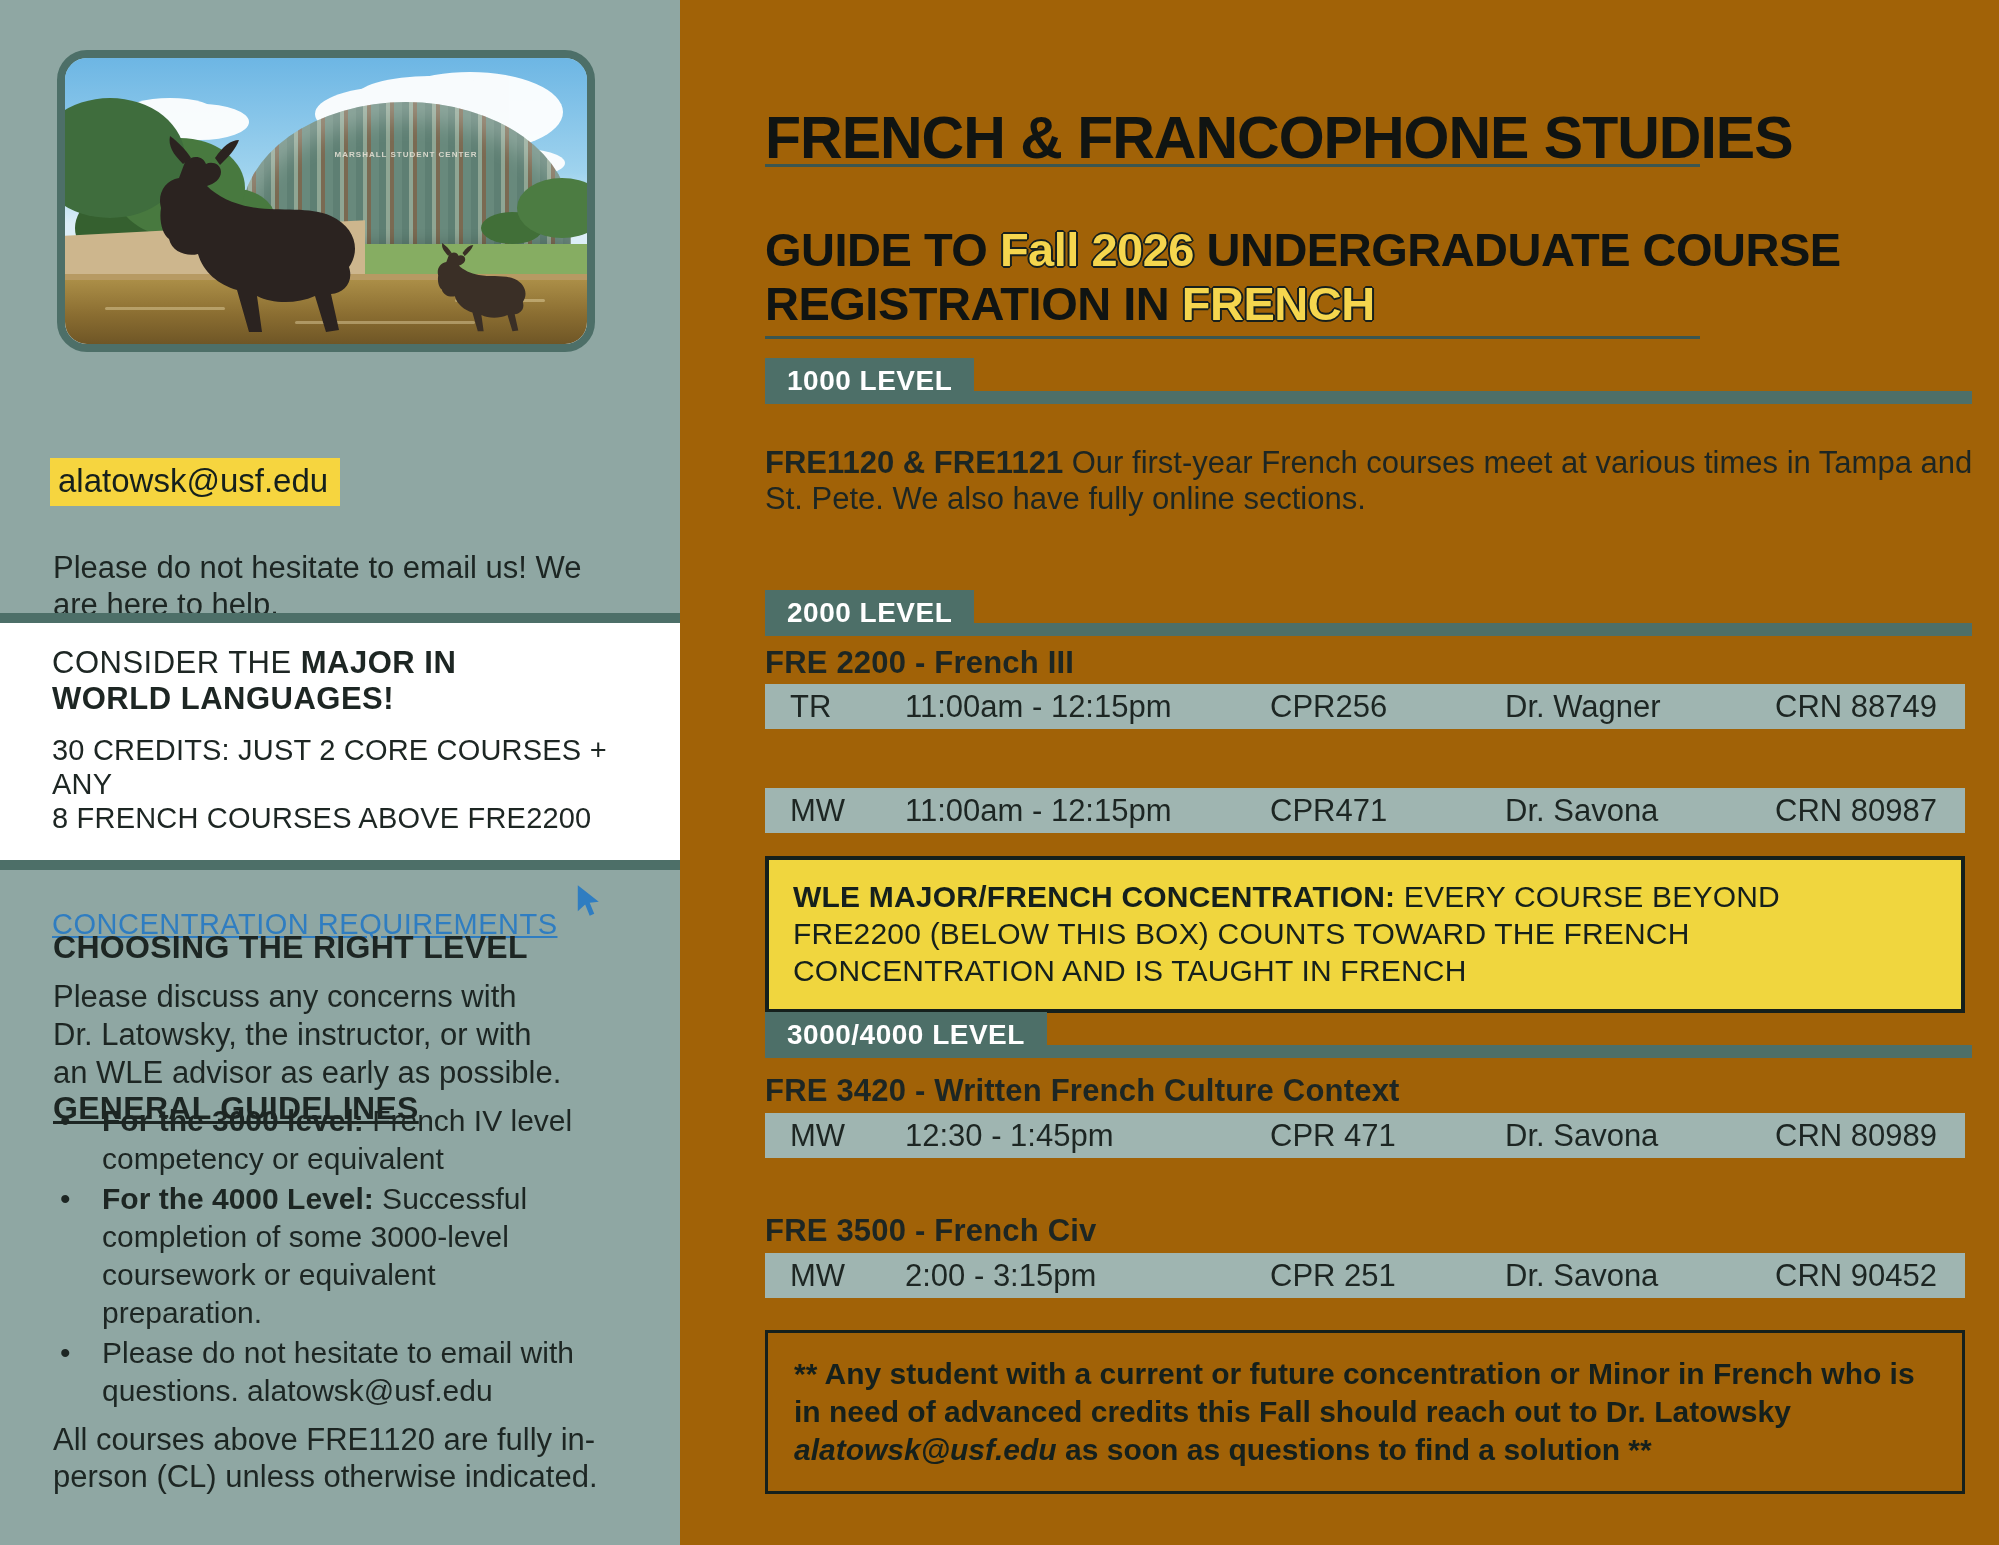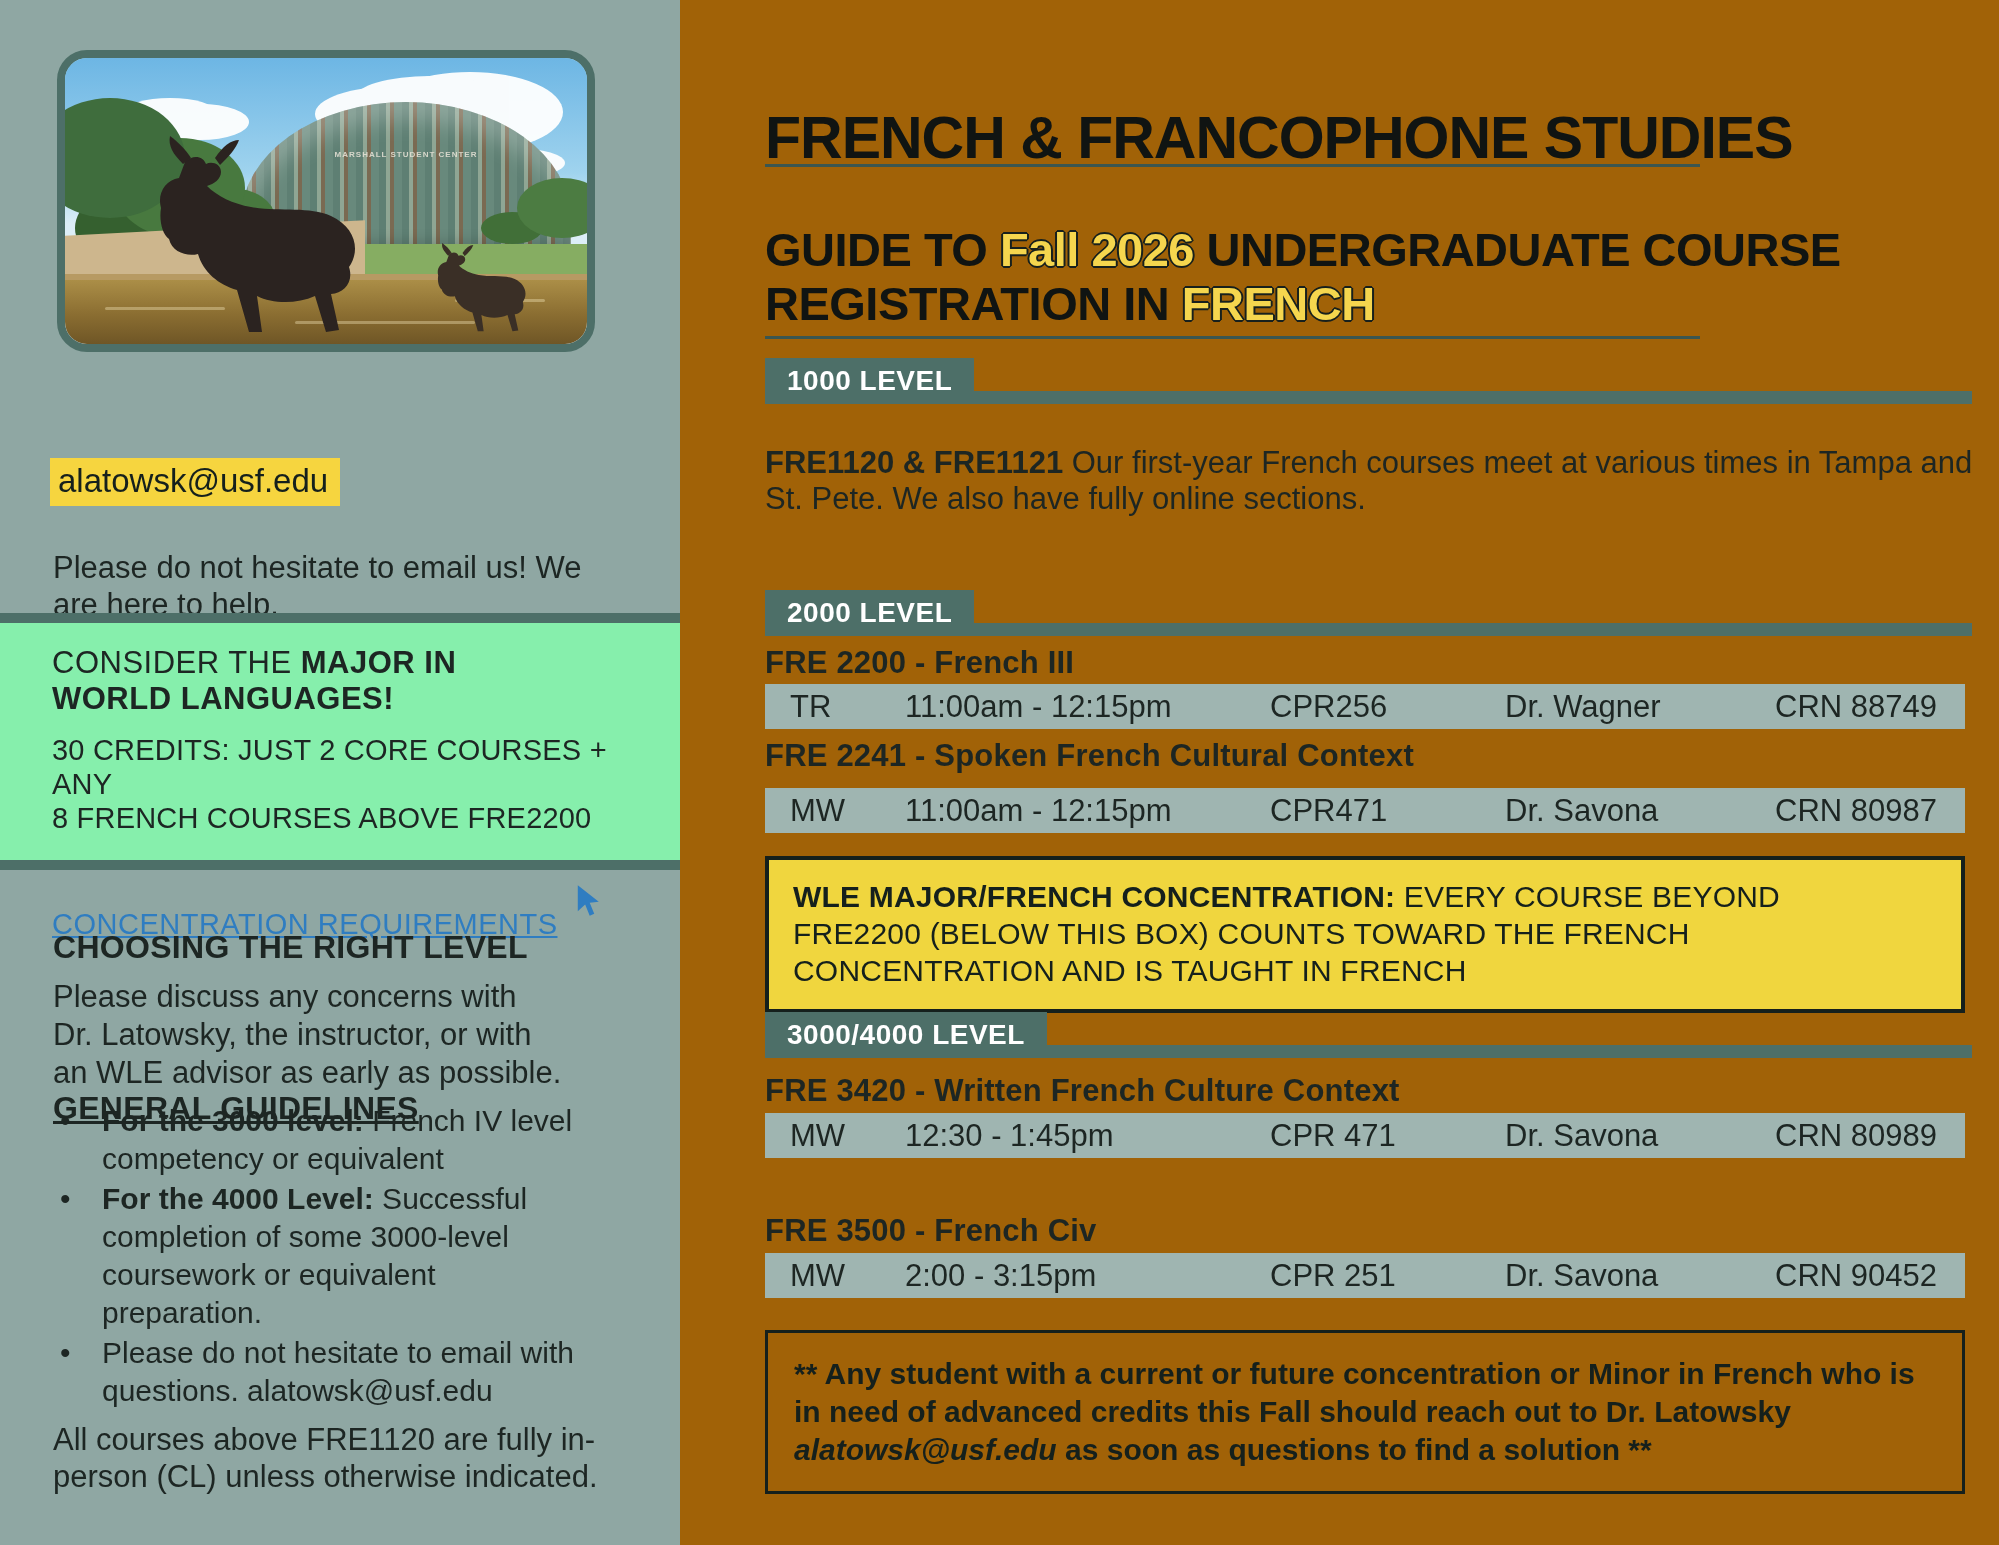--- a/index.html
+++ b/index.html
@@ -41,21 +41,21 @@
   .r2{left:230px;bottom:20px;width:180px;}
   .r3{left:390px;bottom:42px;width:90px;}
   .bulls{position:absolute;left:0;bottom:0;width:100%;height:100%;}
 
   .contact{position:absolute;left:57px;top:413px;font-size:33px;letter-spacing:.5px;}
   .contact b{font-weight:700;}
   .email-hl{position:absolute;left:50px;top:458px;background:#F6D53F;color:#15201c;
     font-size:33px;padding:4px 12px 6px 8px;cursor:pointer;}
   .help{position:absolute;left:53px;top:518px;font-size:31px;line-height:37px;}
 
-  .major-box{position:absolute;left:0;top:613px;width:680px;height:257px;background:#86efac;
+  .major-box{position:absolute;left:0;top:613px;width:680px;height:257px;background:#ffffff;
     border-top:10px solid #4D6F68;border-bottom:10px solid #4D6F68;box-sizing:border-box;
     padding:22px 20px 0 52px;}
   .major-box .l1{font-size:31px;letter-spacing:.5px;}
   .major-box .l1 b,.major-box .l2{font-weight:700;}
   .major-box .l2{font-size:31px;letter-spacing:.5px;}
   .credits{margin-top:16px;font-size:29px;line-height:34px;letter-spacing:.2px;}
   .link-row{margin-top:26px;display:flex;align-items:center;gap:16px;}
   .link-row a{color:#2F7DC1;font-size:29px;letter-spacing:.5px;text-decoration:underline;cursor:pointer;margin-top:47px;}
 
   .h-side{position:absolute;left:53px;font-size:32px;font-weight:700;letter-spacing:.3px;}
@@ -234,21 +234,20 @@
 
     <div class="course-title t2200">FRE 2200 - French III</div>
     <div class="band b1">
       <span class="col-day">TR</span>
       <span class="col-time">11:00am - 12:15pm</span>
       <span class="col-room">CPR256</span>
       <span class="col-inst">Dr. Wagner</span>
       <span class="col-crn">CRN 88749</span>
     </div>
 
-    <div class="course-title t2241">FRE 2241 - Spoken French Cultural Context</div>
     <div class="band b2">
       <span class="col-day">MW</span>
       <span class="col-time">11:00am - 12:15pm</span>
       <span class="col-room">CPR471</span>
       <span class="col-inst">Dr. Savona</span>
       <span class="col-crn">CRN 80987</span>
     </div>
 
     <div class="wle-box">
       <div class="wle-inner">

